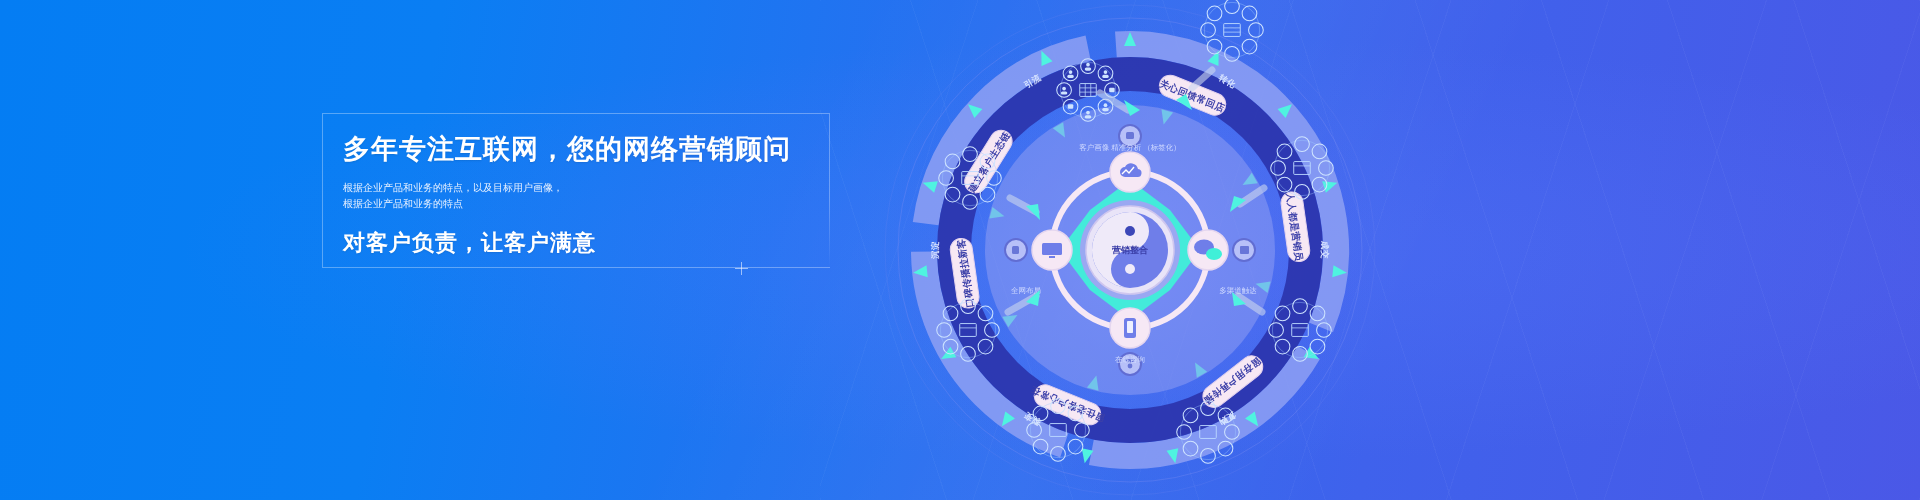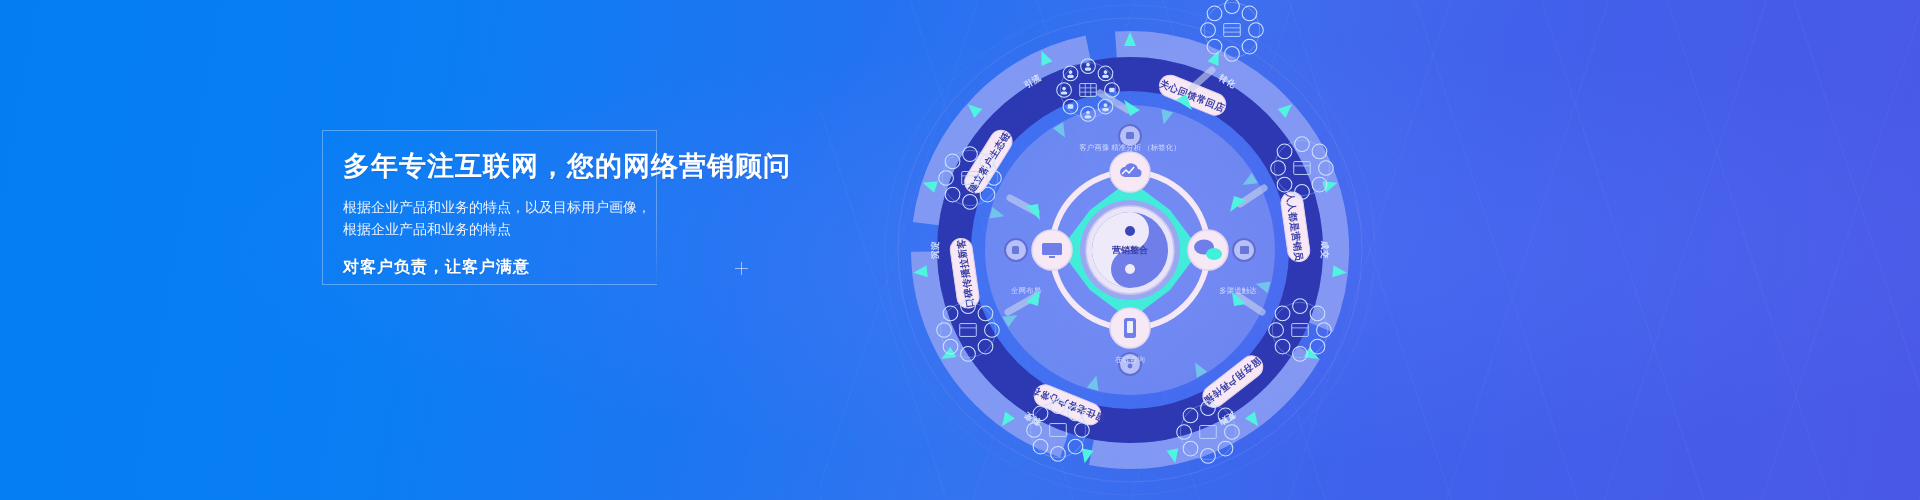--- a/index.html
+++ b/index.html
@@ -23,39 +23,39 @@
   .gridlines{
     position:absolute;right:0;top:0;width:1100px;height:500px;
     background-image:
       repeating-linear-gradient(72deg,rgba(255,255,255,0.035) 0 1px,rgba(255,255,255,0) 1px 120px),
       repeating-linear-gradient(-72deg,rgba(255,255,255,0.03) 0 1px,rgba(255,255,255,0) 1px 150px);
     pointer-events:none;
   }
 
   
   #copy{
-    position:absolute;left:322px;top:130px;width:335px;height:155px;
+    position:absolute;left:322px;top:113px;width:508px;height:155px;
     border:1px solid rgba(255,255,255,0.32);
     border-right:none;
     box-sizing:border-box;
   }
   #copy .edge-right{
     position:absolute;right:0;top:0;width:1px;height:100%;
     background:linear-gradient(to bottom,rgba(255,255,255,0.30),rgba(255,255,255,0.30) 55%,rgba(255,255,255,0) 100%);
   }
   .copy-inner{position:absolute;left:20px;top:22px;width:760px;}
   .headline{
     font-size:27px;font-weight:bold;color:#ffffff;letter-spacing:1px;
     line-height:1;white-space:nowrap;text-shadow:0 1px 2px rgba(0,0,0,0.10);
   }
   .sub{
-    margin-top:17px;font-size:14px;color:#eaf2ff;line-height:1.55;white-space:nowrap;
+    margin-top:17px;font-size:10px;color:#eaf2ff;line-height:1.55;white-space:nowrap;
   }
   .tag{
-    margin-top:17px;font-size:16px;font-weight:bold;color:#ffffff;letter-spacing:1px;
+    margin-top:17px;font-size:22px;font-weight:bold;color:#ffffff;letter-spacing:1px;
     white-space:nowrap;text-shadow:0 1px 2px rgba(0,0,0,0.10);
   }
   .plus-mark{
     position:absolute;left:735px;top:262px;width:13px;height:13px;
   }
   .plus-mark:before,.plus-mark:after{
     content:"";position:absolute;background:rgba(255,255,255,0.55);
   }
   .plus-mark:before{left:0;top:6px;width:13px;height:1px;}
   .plus-mark:after{left:6px;top:0;width:1px;height:13px;}

